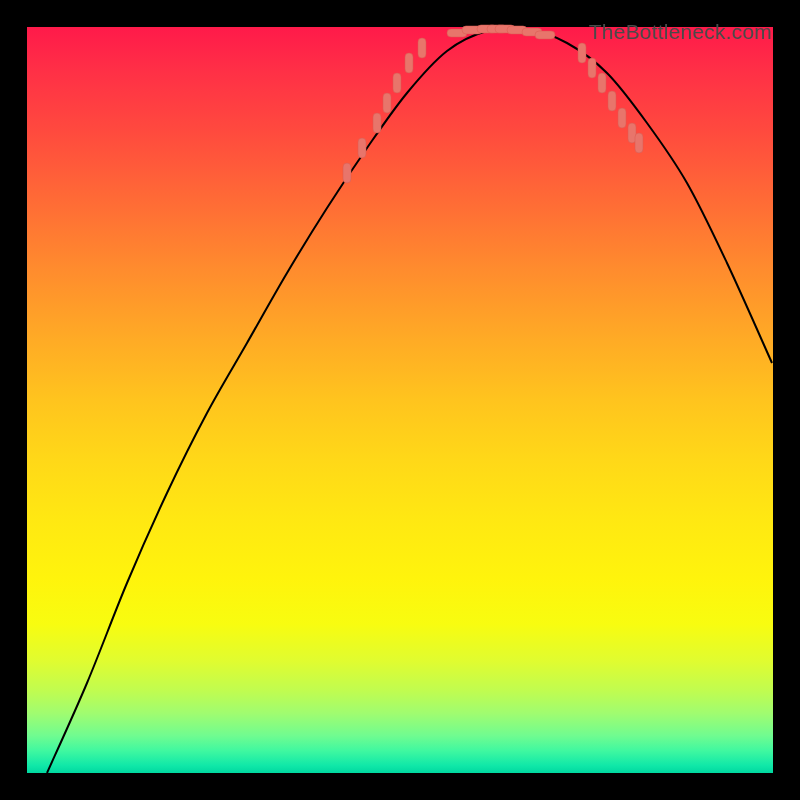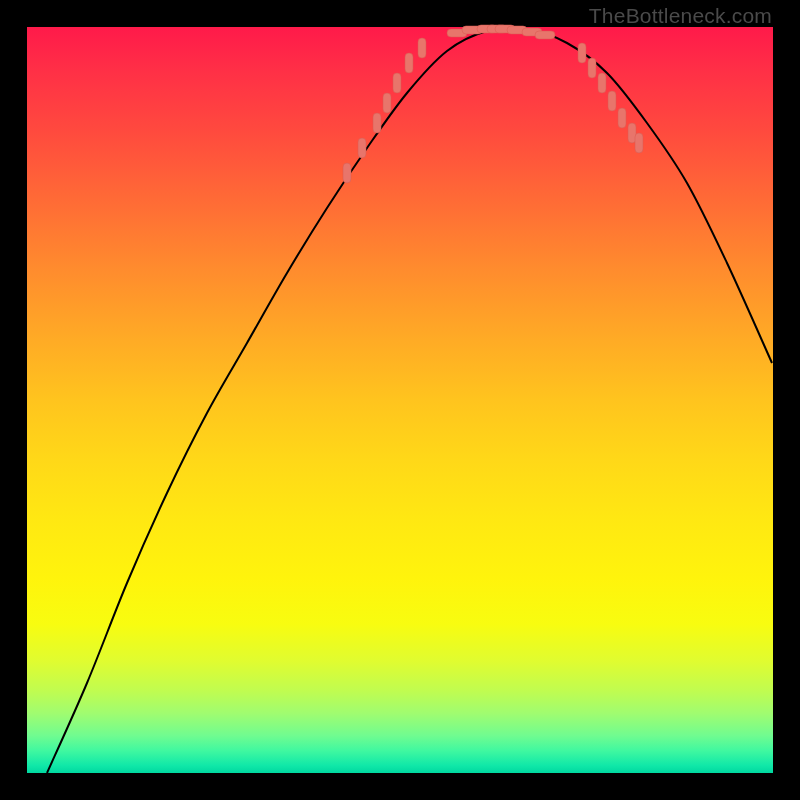--- a/index.html
+++ b/index.html
@@ -33,21 +33,21 @@
       #c0fc50 89%,
       #a0fc70 92%,
       #70fc90 95%,
       #40f8a0 97%,
       #10e8a8 99%,
       #00d8a0 100%
     );
   }
   .watermark {
     position: absolute;
-    top: 4px;
+    top: 20px;
     right: 28px;
     color: #4a4a4a;
     font-size: 21px;
     font-weight: 500;
     letter-spacing: 0.2px;
   }
   svg.curve {
     position: absolute;
     left: 0;
     top: 0;

